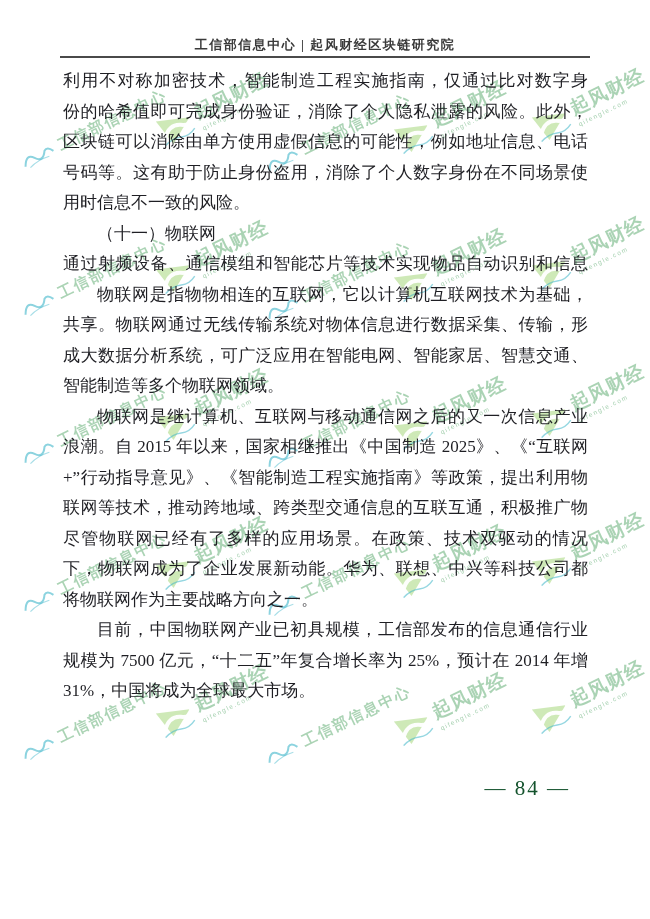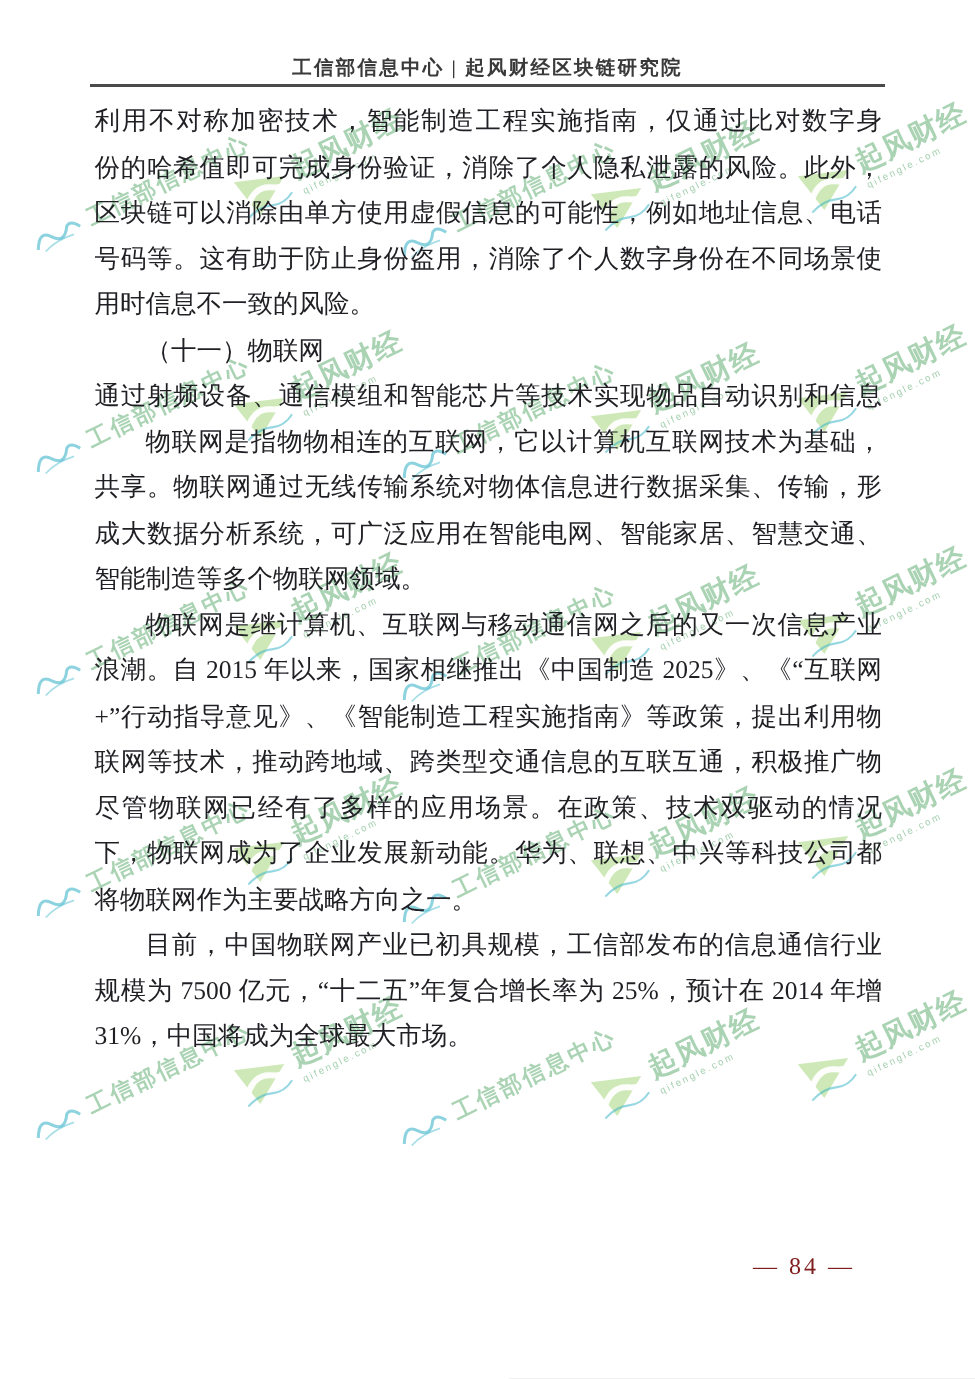--- a/index.html
+++ b/index.html
@@ -72,22 +72,22 @@
   .wm-gxb .wm-text{
     font-size:15px;font-weight:600;
     color:var(--wm-green,#58a86b);
     opacity:.5;letter-spacing:2px;
     font-family:"Liberation Sans","DejaVu Sans",sans-serif;
   }
   .wm svg{display:block;}
 
   
   .page-number{
-    position:absolute;top:836px;right:80px;
-    font-size:16px;color:#7f1d1d;letter-spacing:2px;
+    position:absolute;top:776px;right:80px;
+    font-size:21px;color:#14532d;letter-spacing:2px;
   }
 </style>
 </head>
 <body>
 
 <div class="page">
 
   <div class="header-title">工信部信息中心 | 起风财经区块链研究院</div>
   <div class="header-rule"></div>
 

